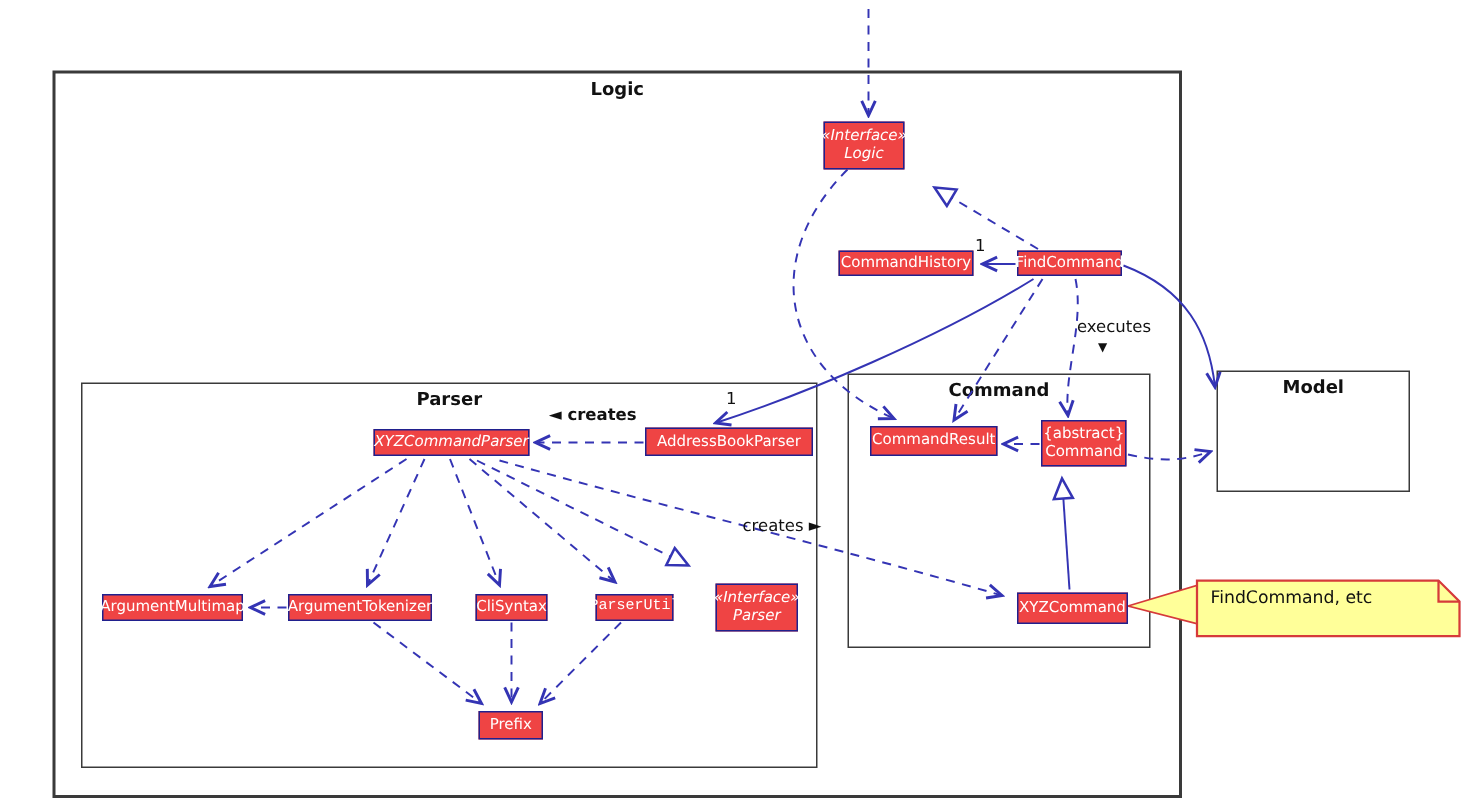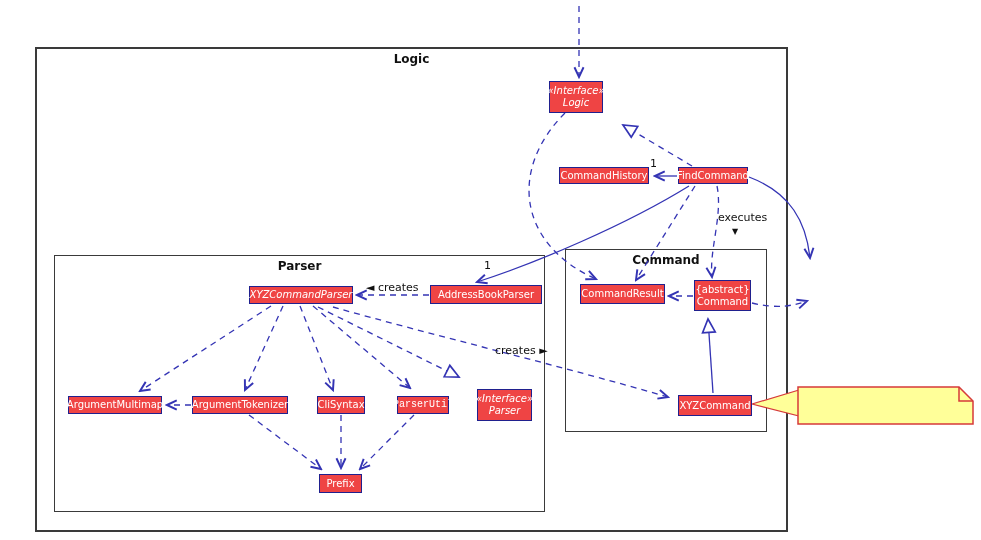--- a/index.html
+++ b/index.html
@@ -42,20 +42,23 @@
 <div id="canvas">
 
   <div class="pkg pkg-outer" style="left:19px; top:47px; width:749px; height:481px;">
     <div class="pkg-title">Logic</div>
   </div>
   <div class="pkg" style="left:38px; top:255px; width:489px; height:255px;">
     <div class="pkg-title">Parser</div>
   </div>
   <div class="pkg" style="left:549px; top:249px; width:200px; height:181px;">
     <div class="pkg-title">Command</div>
+  </div>
+  <div class="pkg" style="left:795px; top:247px; width:127px; height:79px;">
+    <div class="pkg-title">Model</div>
   </div>
 
   <svg id="edges" width="981" height="540" viewBox="0 0 981 540">
     <defs>
       <marker id="vee" viewBox="0 0 10 10" refX="8.5" refY="5" markerWidth="10" markerHeight="10" orient="auto">
         <path d="M1,1.5 L8.5,5 L1,8.5" fill="none" stroke="#3434B4" stroke-width="1.5"></path>
       </marker>
       <marker id="tri" viewBox="0 0 12 12" refX="10.5" refY="6" markerWidth="13" markerHeight="13" orient="auto">
         <path d="M1,1.5 L10.5,6 L1,10.5 Z" fill="#ffffff" stroke="#3434B4" stroke-width="1.2"></path>
       </marker>
@@ -147,23 +150,24 @@
   </div>
 
   <div class="cls" style="left:303px; top:474px; width:43px; height:19px;">
     <span>Prefix</span>
   </div>
 
   <div class="cls" style="left:662px; top:395px; width:74px; height:21px;">
     <span>XYZCommand</span>
   </div>
 
-  <div class="lbl" style="left:350px; top:281px;">◄ creates</div>
+  <div class="lbl" style="left:350px; top:270px;font-weight:bold;">◄ creates</div>
   <div class="lbl" style="left:479px; top:344px;">creates ►</div>
   <div class="lbl" style="left:702px; top:211px;">executes</div>
   <div class="lbl ptr" style="left:716px; top:227px;">▼</div>
   <div class="lbl mult" style="left:634px; top:157px;">1</div>
   <div class="lbl mult" style="left:468px; top:259px;">1</div>
 
   <div class="note-text" style="left:791px; top:390px;">
+    <div>FindCommand, etc</div>
   </div>
 
 </div>
 
 </body></html>

